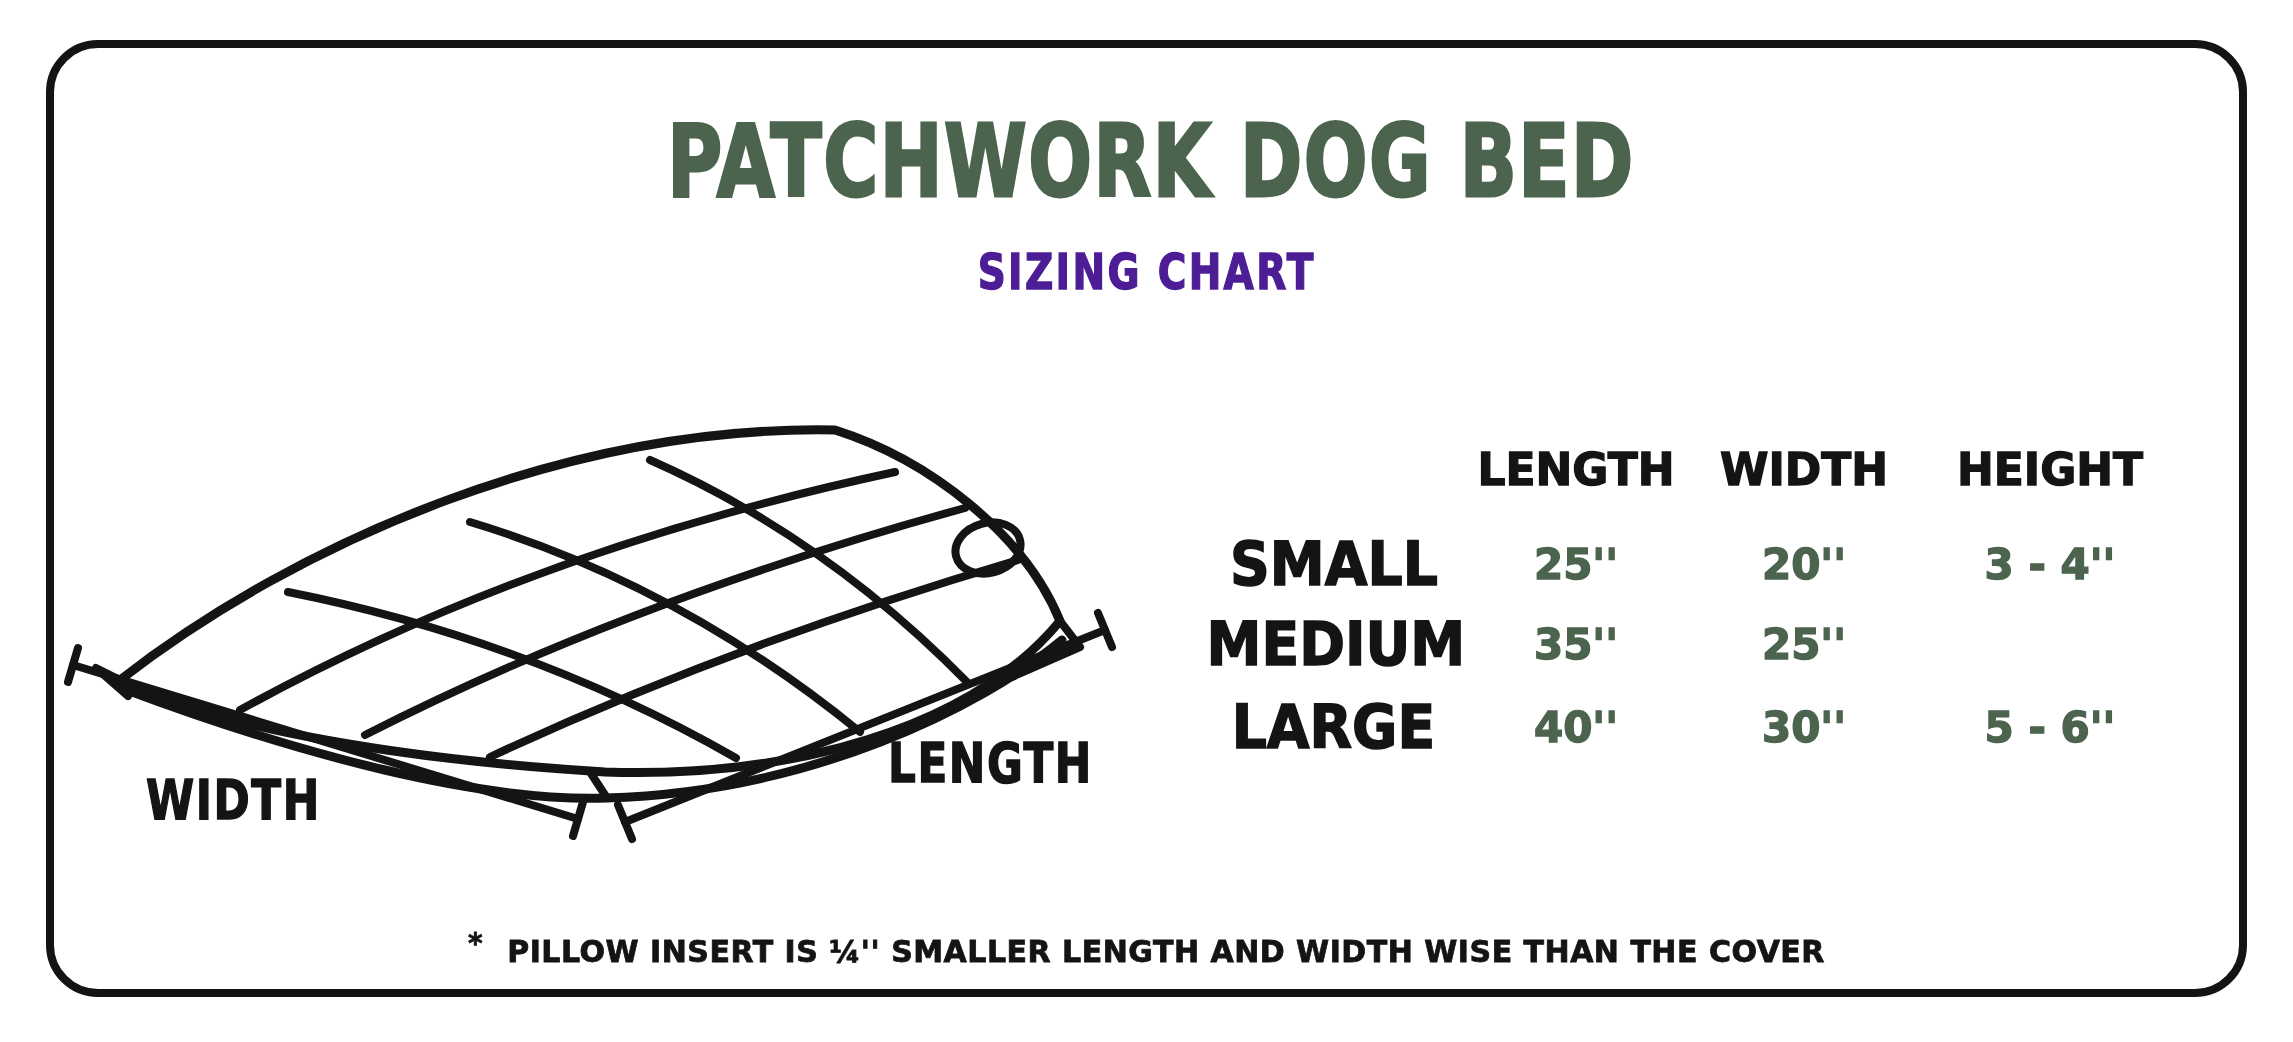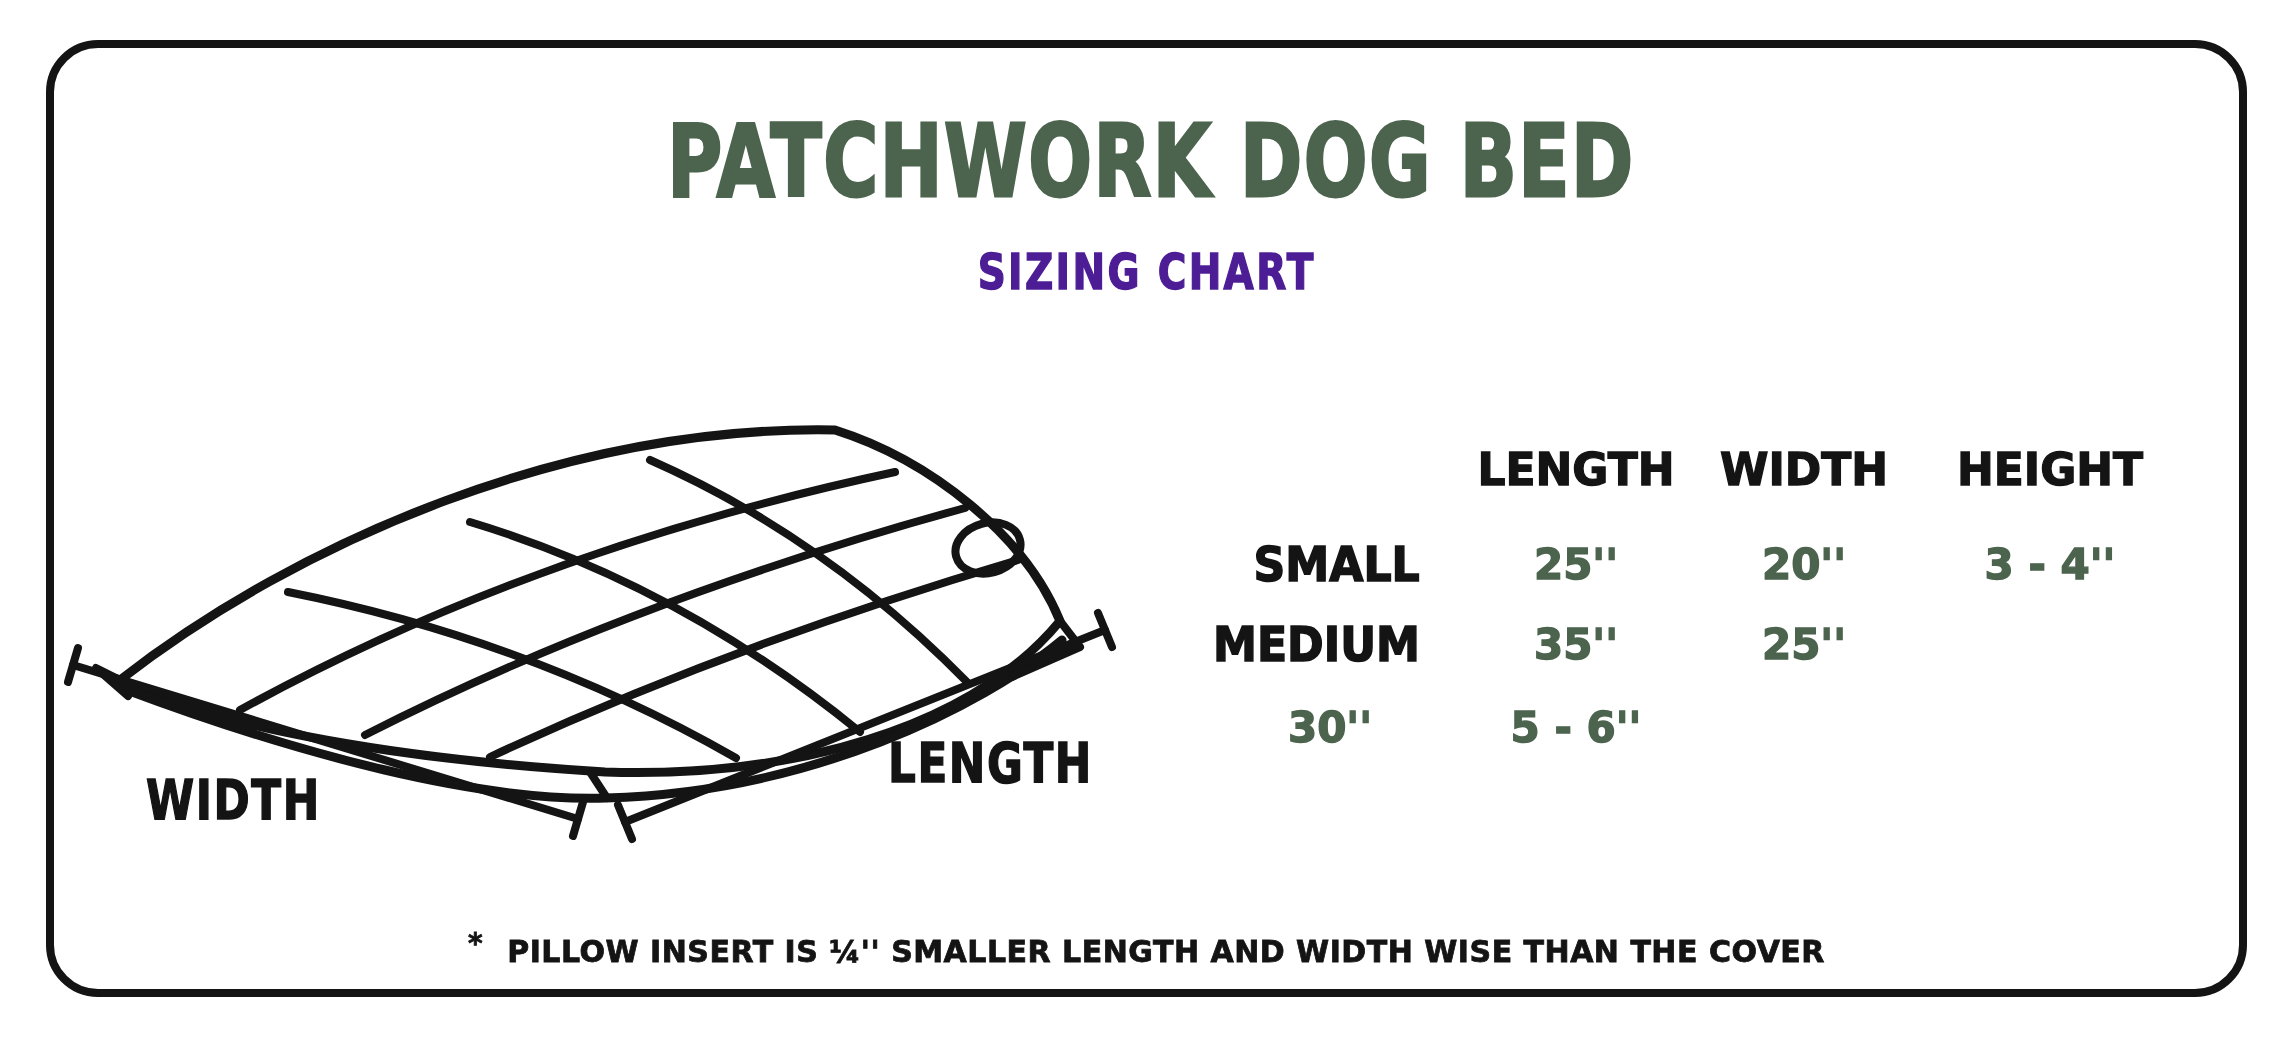--- a/index.html
+++ b/index.html
@@ -88,23 +88,22 @@
     white-space: nowrap;
     font-weight: 700;
   }
   .cell.corner { justify-content: flex-end; }
   .cell.col {
     font-size: 44px;
     color: #141414;
     -webkit-text-stroke: 1.3px currentColor;
   }
   .cell.label {
-    justify-content: flex-end;
     padding-right: 10px;
-    font-size: 48px;
+    font-size: 60px;
     color: #141414;
   }
   .cell.label .lbl {
     display: inline-block;
     transform: scaleX(0.92);
     transform-origin: 100% 50%;
     -webkit-text-stroke: 1.6px currentColor;
   }
   .cell.val {
     font-size: 42px;
@@ -188,20 +187,24 @@
 
     <div class="trow r2">
       <div class="cell label">
           <span class="lbl">MEDIUM</span>
         </div>
       <div class="cell val">35''</div>
       <div class="cell val">25''</div>
     </div>
 
     <div class="trow r3">
+      <div class="cell label">
+          <span class="lbl">LARGE</span>
+        </div>
+      <div class="cell val">40''</div>
       <div class="cell val">30''</div>
       <div class="cell val">5 - 6''</div>
     </div>
   </div>
 
   <div class="footnote">
     <span class="fmark">*</span><span class="ftext">PILLOW INSERT IS ¼'' SMALLER LENGTH AND WIDTH WISE THAN THE COVER</span>
   </div>
 
 </div>

